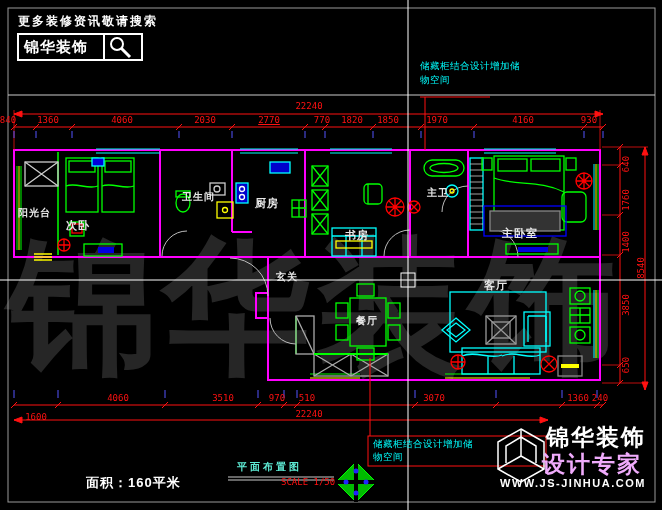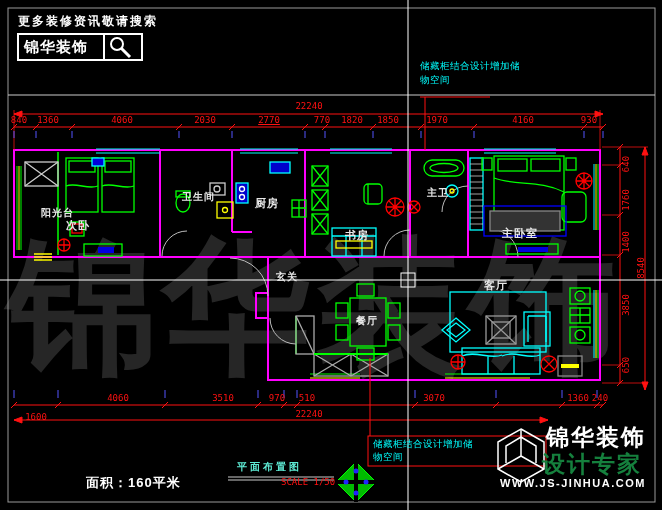--- a/index.html
+++ b/index.html
@@ -13,21 +13,21 @@
   .brand{left:24px;top:38px;color:#fff;font-size:15px;font-weight:bold;letter-spacing:1px;}
   .note{color:#00ffff;font-size:9.5px;letter-spacing:0.5px;}
   .room{color:#e8e8e8;font-size:11px;font-weight:bold;letter-spacing:1px;}
   .dim{color:#ff1111;font-size:9px;font-family:"DejaVu Sans Mono",monospace;
        transform:translateX(-50%);}
   .dim.r{transform:translate(-50%,-50%) rotate(-90deg);}
   .area-label{left:86px;top:474px;color:#fff;font-size:13px;font-weight:bold;letter-spacing:1px;}
   .draw-title{left:237px;top:460px;color:#5eead4;font-size:10px;font-weight:bold;letter-spacing:3px;}
   .scale{left:281px;top:477px;color:#ff1111;font-size:9px;font-family:"DejaVu Sans Mono",monospace;}
   .brand2{left:546px;top:422px;color:#fff;font-size:23px;font-weight:bold;letter-spacing:2px;}
-  .brand2sub{left:542px;top:449px;color:#15803d;font-size:23px;font-weight:bold;letter-spacing:2px;}
+  .brand2sub{left:542px;top:449px;color:#f0abfc;font-size:23px;font-weight:bold;letter-spacing:2px;}
   .site{left:500px;top:477px;color:#fff;font-size:11px;font-weight:bold;letter-spacing:1.5px;}
 </style>
 </head>
 <body>
 
 <div class="screen">
 
   <span class="watermark">锦华装饰</span>
 
   <svg class="plan" width="662" height="510" viewBox="0 0 662 510">
@@ -260,33 +260,33 @@
   </svg>
 
   <span class="tagline">更多装修资讯敬请搜索</span>
   <span class="brand">锦华装饰</span>
 
   <span class="note" style="left:420px;top:60px;">储藏柜结合设计增加储</span>
   <span class="note" style="left:420px;top:74px;">物空间</span>
   <span class="note" style="left:373px;top:438px;">储藏柜结合设计增加储</span>
   <span class="note" style="left:373px;top:451px;">物空间</span>
 
-  <span class="room" style="left:4px;top:206px;font-size:10px;padding-left:37px;">阳光台</span>
+  <span class="room" style="left:18px;top:206px;font-size:10px;">阳光台</span>
   <span class="room" style="left:66px;top:218px;">次卧</span>
   <span class="room" style="left:182px;top:190px;font-size:10px;">卫生间</span>
   <span class="room" style="left:255px;top:196px;">厨房</span>
   <span class="room" style="left:345px;top:228px;text-align:center;">书房</span>
   <span class="room" style="left:427px;top:186px;font-size:10px;">主卫</span>
   <span class="room" style="left:502px;top:226px;">主卧室</span>
   <span class="room" style="left:276px;top:270px;font-size:10px;">玄关</span>
   <span class="room" style="left:356px;top:314px;font-size:10px;">餐厅</span>
   <span class="room" style="left:484px;top:278px;">客厅</span>
 
   <span class="dim" style="left:309px;top:101px;">22240</span>
-  <span class="dim" style="left:19px;top:115px;">840</span>
+  <span class="dim" style="left:8px;top:115px;">840</span>
   <span class="dim" style="left:48px;top:115px;">1360</span>
   <span class="dim" style="left:122px;top:115px;">4060</span>
   <span class="dim" style="left:205px;top:115px;">2030</span>
   <span class="dim" style="left:269px;top:115px;text-decoration:underline;">2770</span>
   <span class="dim" style="left:322px;top:115px;">770</span>
   <span class="dim" style="left:352px;top:115px;">1820</span>
   <span class="dim" style="left:388px;top:115px;">1850</span>
   <span class="dim" style="left:437px;top:115px;">1970</span>
   <span class="dim" style="left:523px;top:115px;">4160</span>
   <span class="dim" style="left:589px;top:115px;">930</span>

